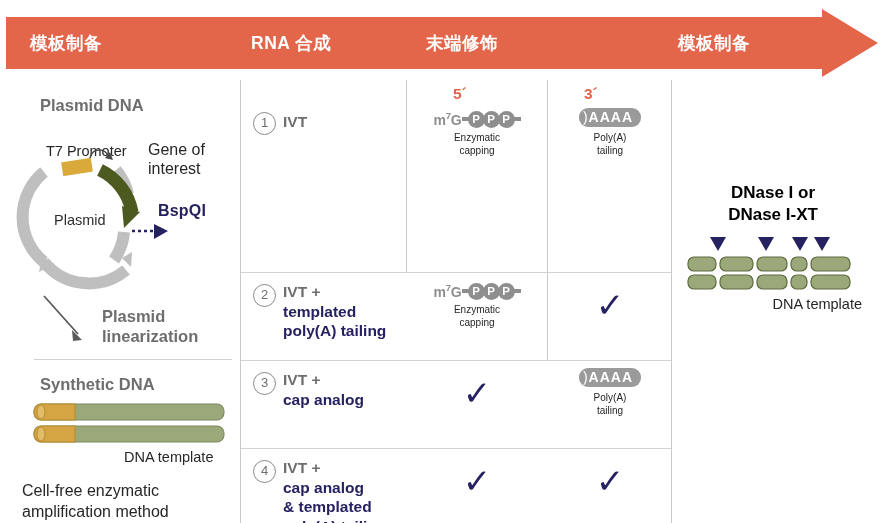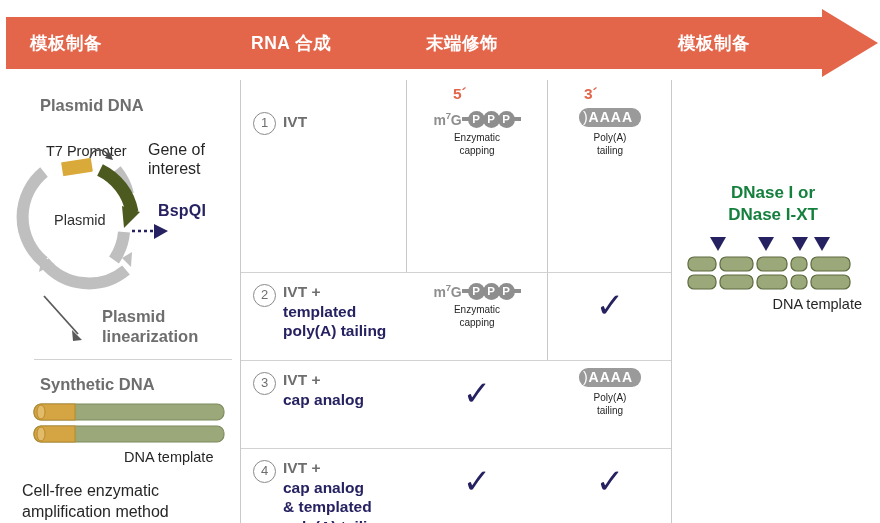--- a/index.html
+++ b/index.html
@@ -126,21 +126,21 @@
   .aaaa{
     display:inline-block;background:#9A9A9A;color:#ffffff;
     border-radius:9px;padding:1px 8px 2px 4px;font-size:14px;font-weight:bold;
     letter-spacing:1px;
   }
   .aaaa .lead-par{font-weight:normal;}
 
   
   .dnase-title{
     position:absolute;left:0;top:102px;width:202px;text-align:center;
-    color:#15803d;font-weight:bold;font-size:17px;line-height:1.28;
+    color:#000000;font-weight:bold;font-size:17px;line-height:1.28;
   }
   .dnase-graphic{position:absolute;left:14px;top:155px;width:180px;height:60px;}
   .dna-tpl-right{
     position:absolute;left:0;top:216px;width:190px;text-align:right;
     color:#262626;font-size:14.5px;
   }
 </style>
 </head>
 <body>
 

